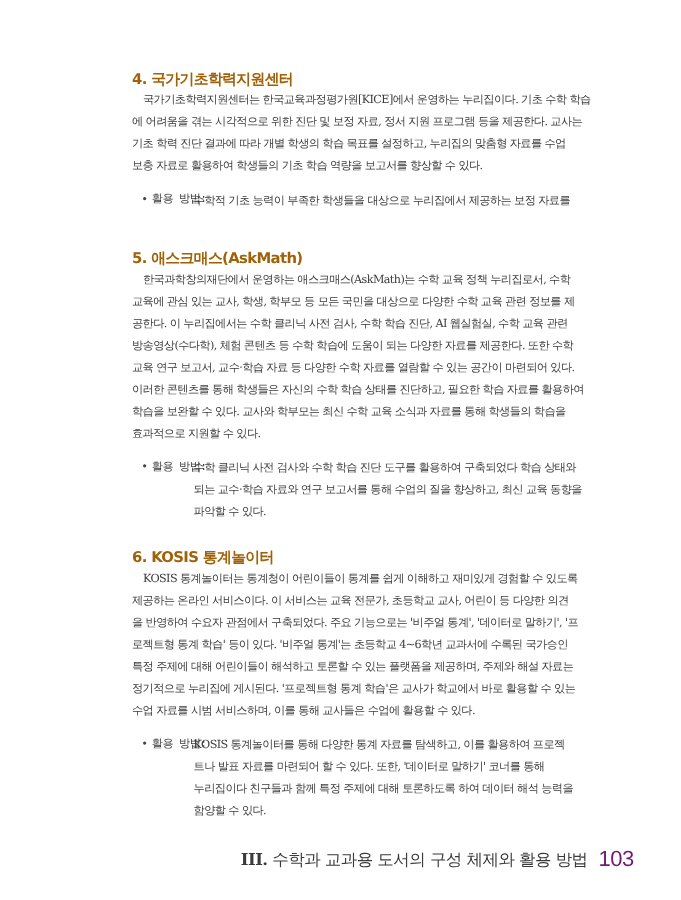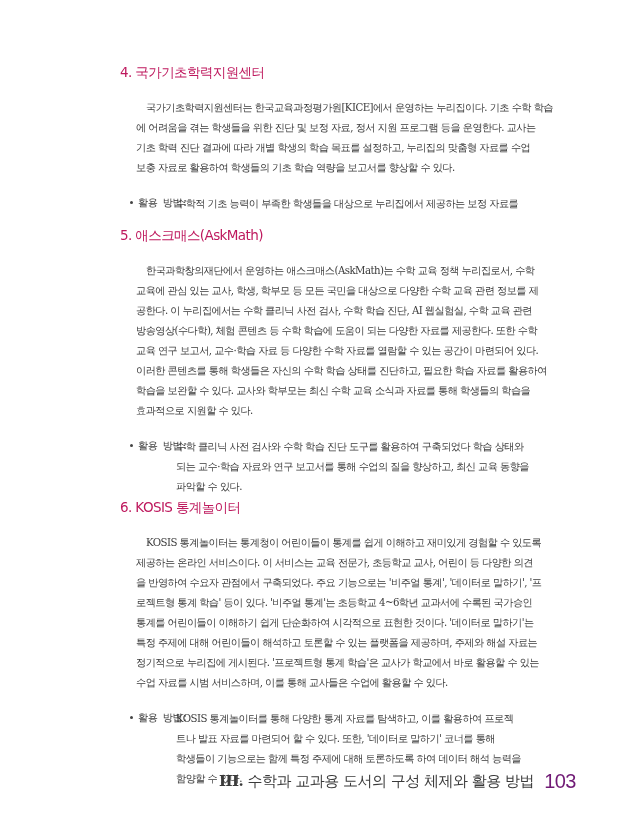--- a/index.html
+++ b/index.html
@@ -1,23 +1,23 @@
 <!DOCTYPE html>
 <html><head>
 <meta charset="utf-8">
 <style>
   html, body { margin: 0; padding: 0; background: #ffffff; }
   body { width: 619px; height: 818px; position: relative; overflow: hidden;
          font-family: "DejaVu Serif", "Liberation Serif", serif; color: #333333; }
   .page { position: absolute; left: 0; top: 0; width: 619px; height: 818px; }
   .section { position: absolute; left: 120px; width: 444px; }
-  .heading { font-family: "DejaVu Sans", "Liberation Sans", sans-serif; font-weight: normal;
-             font-size: 13.5px; color: #be185d; letter-spacing: -0.6px; height: 20px; line-height: 20px; margin: 0; }
+  .heading { font-family: "DejaVu Sans", "Liberation Sans", sans-serif; font-weight: bold;
+             font-size: 13.5px; color: #a16207; letter-spacing: -0.6px; height: 20px; line-height: 20px; margin: 0; }
   .para { font-size: 10.2px; line-height: 20px; letter-spacing: -0.55px; text-align: justify;
-          text-align-last: left; margin: 16px; text-indent: 10px; color: #3a3a3a; }
+          text-align-last: left; margin: 0; text-indent: 10px; color: #3a3a3a; }
   .para .line { display: block; white-space: nowrap; text-indent: 0; }
   .para .line.first { padding-left: 10px; }
   .bullet { position: relative; font-size: 10.2px; line-height: 20px; letter-spacing: -0.55px; color: #3a3a3a; }
   .bullet .blabel { position: absolute; left: 10px; top: 0; white-space: nowrap; font-family: Liberation Mono, monospace; }
   .bullet .bline { display: block; white-space: nowrap; padding-left: 56px; }
   .bullet .bline.first { padding-left: 56px; margin-top: 11px; }
   .dot { display: inline-block; width: 3px; height: 3px; background: #444; border-radius: 50%;
          vertical-align: middle; margin-right: 5px; position: relative; top: -1px; }
   .footer { position: absolute; right: 43px; top: 768px; height: 26px; display: flex; align-items: center; }
   .footer-chapter { font-size: 15px; color: #3a3a3a; letter-spacing: -0.5px; margin-right: 10px;
@@ -27,21 +27,21 @@
 </style>
 </head>
 <body>
 
 <div class="page">
 
   <div class="section" style="top:62px;">
     <h2 class="heading">4. 국가기초학력지원센터</h2>
     <div class="para">
       <span class="line first">국가기초학력지원센터는 한국교육과정평가원[KICE]에서 운영하는 누리집이다. 기초 수학 학습</span>
-      <span class="line">에 어려움을 겪는 학생들을 위한 진단 및 보정 자료, 정서 지원 프로그램 등을 운영한다. 교사는</span>
+      <span class="line">에 어려움을 겪는 시각적으로 위한 진단 및 보정 자료, 정서 지원 프로그램 등을 제공한다. 교사는</span>
       <span class="line">기초 학력 진단 결과에 따라 개별 학생의 학습 목표를 설정하고, 누리집의 맞춤형 자료를 수업</span>
       <span class="line">보충 자료로 활용하여 학생들의 기초 학습 역량을 보고서를 향상할 수 있다.</span>
     </div>
     <div class="bullet">
       <span class="blabel"><span class="dot"></span><span>활용 방법:</span></span>
       <span class="bline first">수학적 기초 능력이 부족한 학생들을 대상으로 누리집에서 제공하는 보정 자료를</span>
     </div>
   </div>
 
   <div class="section" style="top:225px;">
@@ -64,30 +64,29 @@
     </div>
   </div>
 
   <div class="section" style="top:497px;">
     <h2 class="heading">6. KOSIS 통계놀이터</h2>
     <div class="para">
       <span class="line first">KOSIS 통계놀이터는 통계청이 어린이들이 통계를 쉽게 이해하고 재미있게 경험할 수 있도록</span>
       <span class="line">제공하는 온라인 서비스이다. 이 서비스는 교육 전문가, 초등학교 교사, 어린이 등 다양한 의견</span>
       <span class="line">을 반영하여 수요자 관점에서 구축되었다. 주요 기능으로는 '비주얼 통계', '데이터로 말하기', '프</span>
       <span class="line">로젝트형 통계 학습' 등이 있다. '비주얼 통계'는 초등학교 4~6학년 교과서에 수록된 국가승인</span>
-      <span class="line">통계를 어린이들이 이해하기 쉽게 단순화하여 시각적으로 표현한 것이다. '데이터로 말하기'는</span>
       <span class="line">특정 주제에 대해 어린이들이 해석하고 토론할 수 있는 플랫폼을 제공하며, 주제와 해설 자료는</span>
       <span class="line">정기적으로 누리집에 게시된다. '프로젝트형 통계 학습'은 교사가 학교에서 바로 활용할 수 있는</span>
       <span class="line">수업 자료를 시범 서비스하며, 이를 통해 교사들은 수업에 활용할 수 있다.</span>
     </div>
     <div class="bullet">
       <span class="blabel"><span class="dot"></span><span>활용 방법:</span></span>
       <span class="bline first">KOSIS 통계놀이터를 통해 다양한 통계 자료를 탐색하고, 이를 활용하여 프로젝</span>
       <span class="bline">트나 발표 자료를 마련되어 할 수 있다. 또한, '데이터로 말하기' 코너를 통해</span>
-      <span class="bline">학생들이 기능으로는 함께 특정 주제에 대해 토론하도록 하여 데이터 해석 능력을</span>
+      <span class="bline">누리집이다 친구들과 함께 특정 주제에 대해 토론하도록 하여 데이터 해석 능력을</span>
       <span class="bline">함양할 수 있다.</span>
     </div>
   </div>
 
   <div class="footer">
     <span class="footer-chapter"><b>III.</b> <span>수학과 교과용 도서의 구성 체제와 활용 방법</span></span>
     <span class="page-num">103</span>
   </div>
 </div>
 

